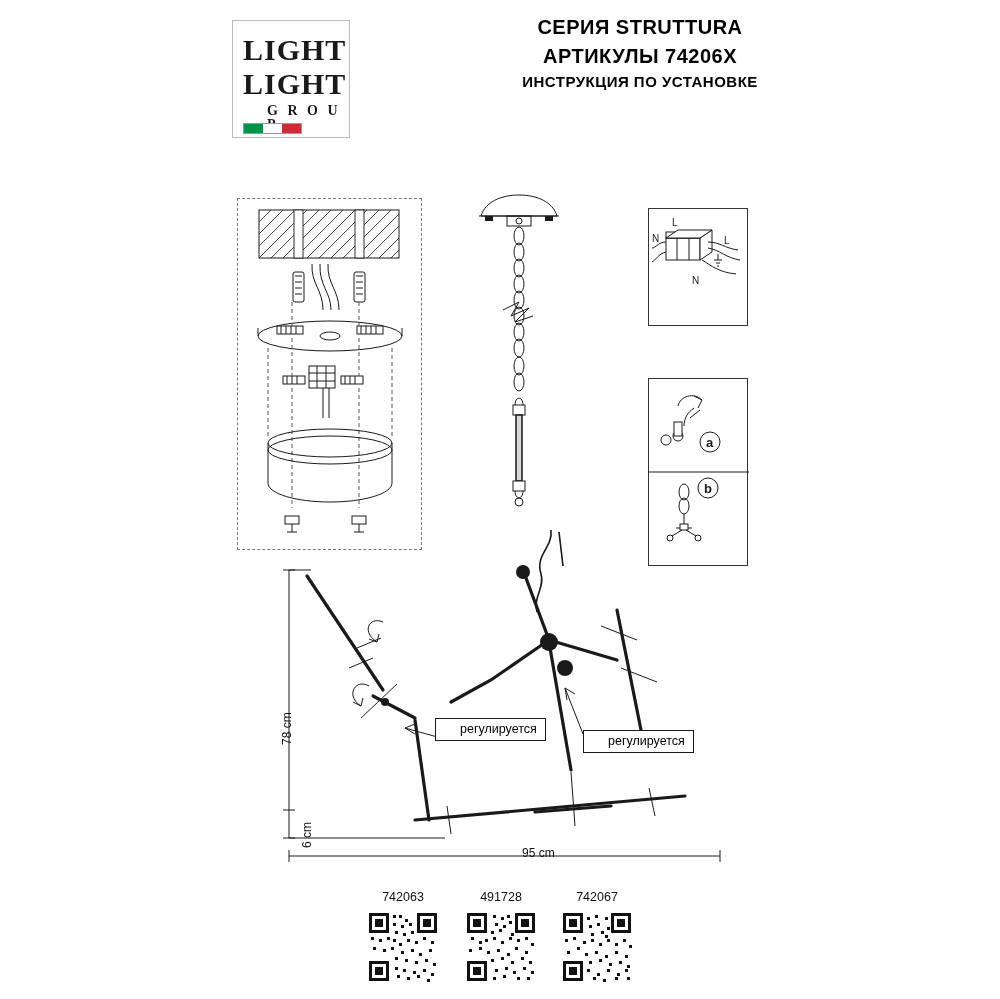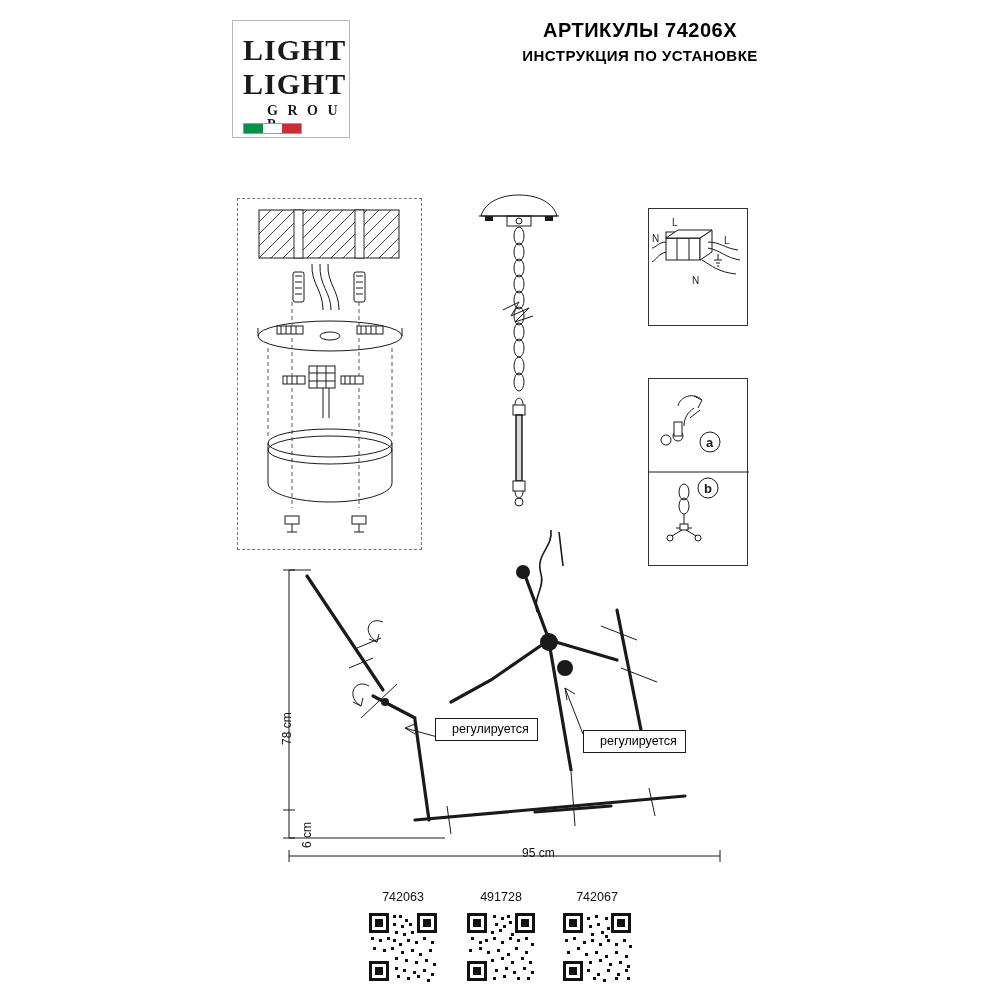--- a/index.html
+++ b/index.html
@@ -100,21 +100,21 @@
   .dim-vert {
     transform: rotate(-90deg);
     transform-origin: left top;
   }
 
   .callout {
     position: absolute;
     border: 1px solid #1a1a1a;
     background: #fff;
     font-size: 12.5px;
-    padding: 3px 8px 4px 16px;
+    padding: 3px 8px 4px 24px;
     white-space: nowrap;
     box-sizing: border-box;
   }
 
   
   .qr-item {
     position: absolute;
     width: 90px;
     text-align: center;
   }
@@ -141,20 +141,21 @@
     <div class="logo-line logo-l2">LIGHT</div>
     <div class="logo-line logo-l3">G R O U P</div>
     <div class="flag">
       <i class="g"></i>
         <i class="w"></i>
         <i class="r"></i>
     </div>
   </div>
 
   <div class="title-block">
+    <div class="t-line t1">СЕРИЯ STRUTTURA</div>
     <div class="t-line t2">АРТИКУЛЫ 74206X</div>
     <div class="t-line t3">ИНСТРУКЦИЯ ПО УСТАНОВКЕ</div>
   </div>
 
   <div class="panel dashed-box" style="left:237px; top:198px; width:185px; height:352px;"></div>
 
   <svg class="panel" style="left:237px; top:198px;" width="186" height="353" viewBox="0 0 186 353">
 
     <rect x="22" y="12" width="140" height="48" class="s-thin" fill="#ffffff"></rect>
     <g stroke="#1a1a1a" stroke-width="0.8">

